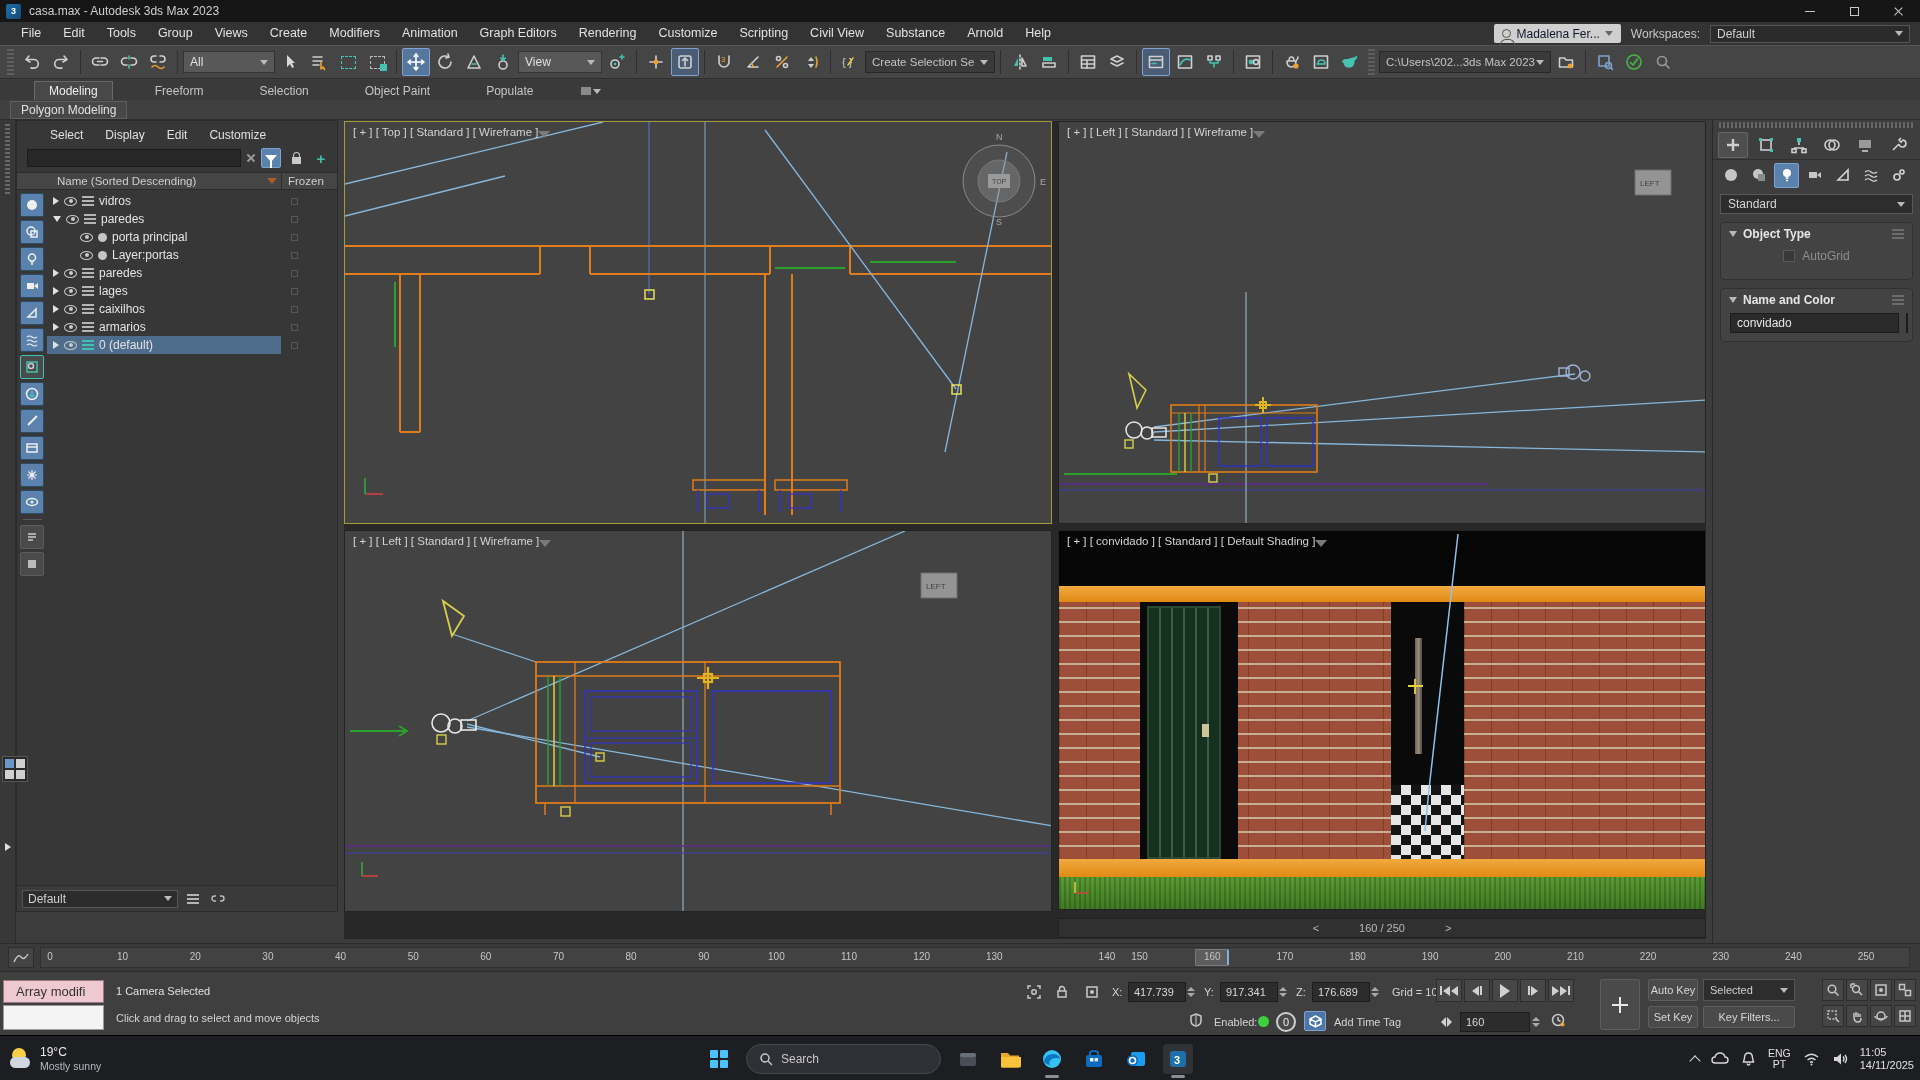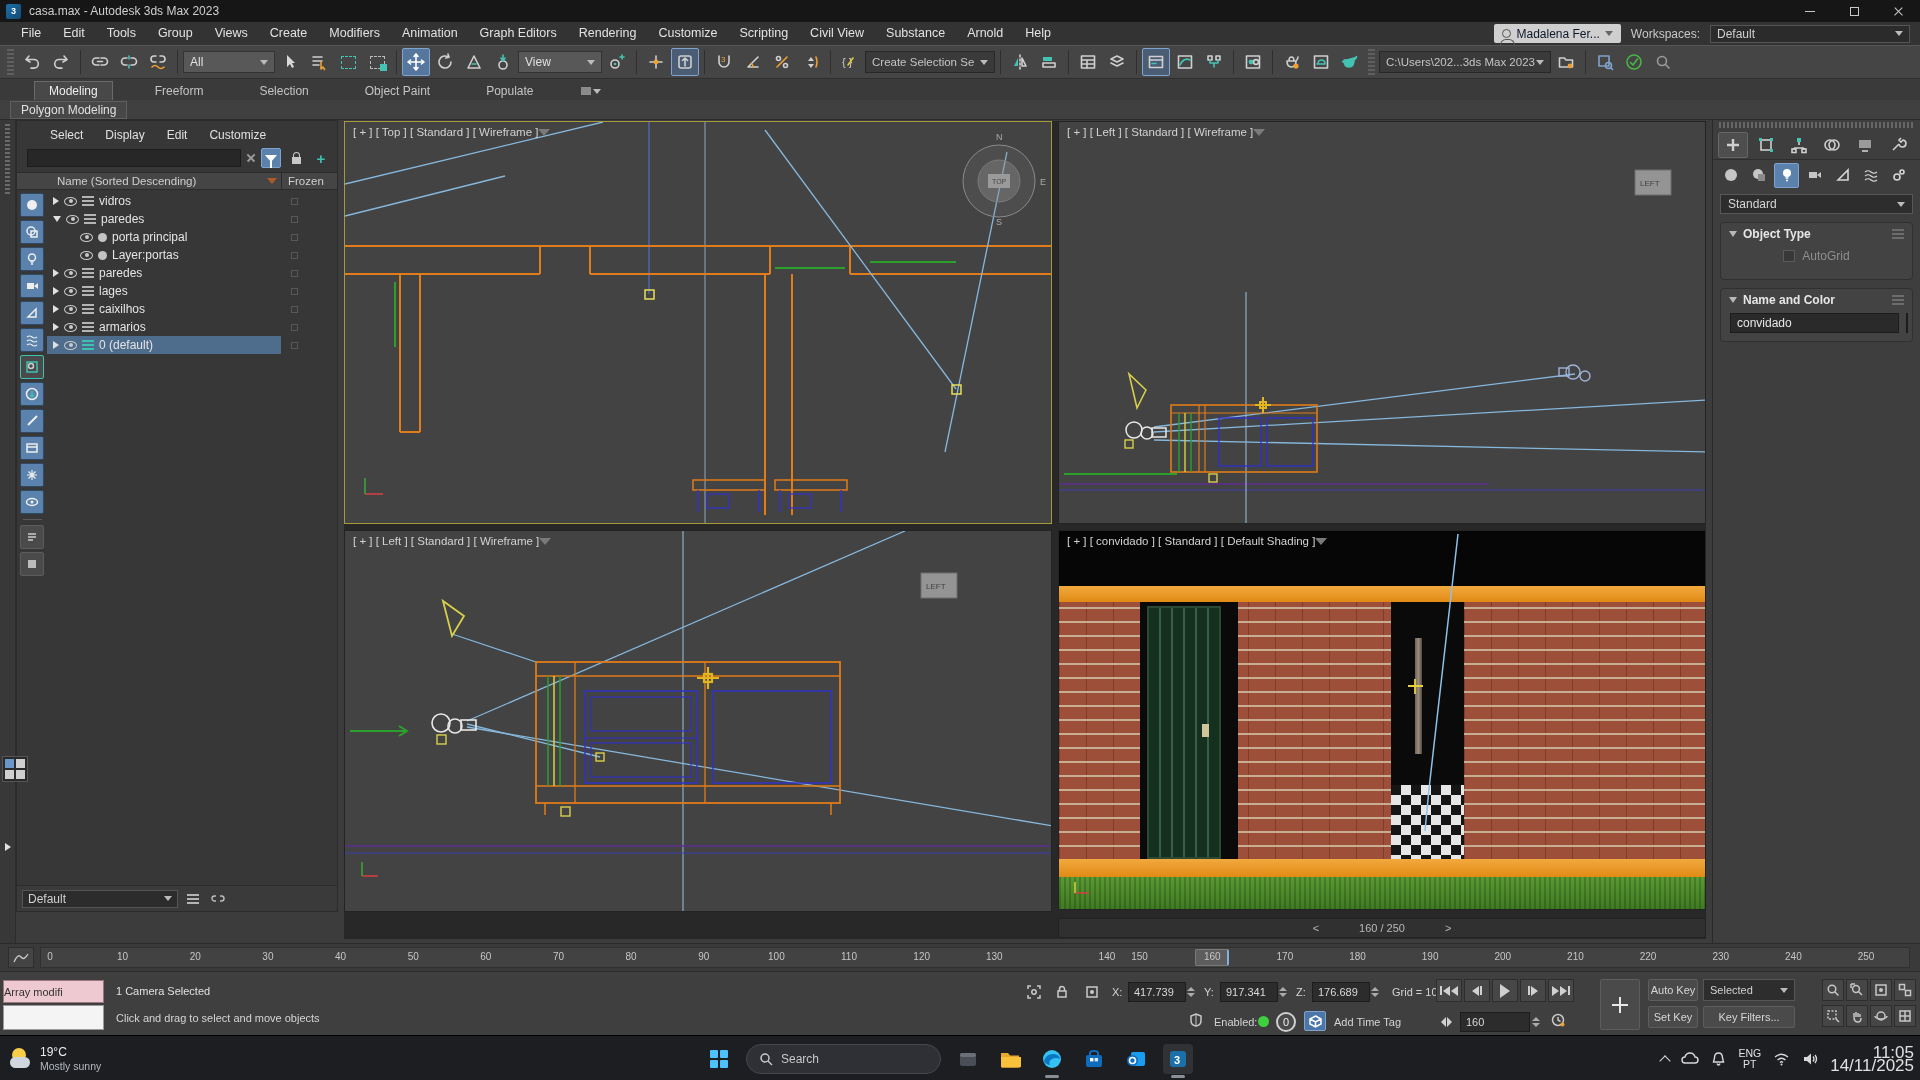--- a/index.html
+++ b/index.html
@@ -100,21 +100,21 @@
   .i-layers.teal{background:repeating-linear-gradient(0deg,#3fc0b0 0 2px,transparent 2px 4px)}
   .i-dot{width:9px;height:9px;background:#c4c4c4;border-radius:50%;flex:0 0 auto}
   .indent{width:22px;flex:0 0 auto}
   #se-footer{position:absolute;left:0;bottom:0;width:100%;height:26px;display:flex;align-items:center;gap:5px;padding:0 5px;background:#3a3a3a;border-top:1px solid #2b2b2b}
   #se-footer .dd{width:156px;height:18px;background:#2c2c2c;border:1px solid #555;display:flex;align-items:center;justify-content:space-between;padding:0 5px;color:#cfcfcf}
 
   
   #viewports{position:absolute;left:344px;top:121px;width:1362px;height:818px;background:#282828}
   .vp{position:absolute;background:#434343;border:1px solid #232323;overflow:hidden}
   .vp.active{border:1px solid #a79a3b}
-  .vp-label{position:absolute;left:8px;top:4px;font-size:11.5px;color:#d2d2d2;z-index:4;display:flex;gap:0;align-items:center}
+  .vp-label{position:absolute;left:8px;top:4px;font-size:11.5px;color:#d2d2d2;z-index:4;display:flex;gap:0;align-items:flex-end}
   .vfun{width:0;height:0;border-left:6px solid transparent;border-right:6px solid transparent;border-top:7px solid #7a7a7a}
   #vp-tl{left:0;top:0;width:708px;height:403px}
   #vp-tr{left:714px;top:0;width:648px;height:403px}
   #vp-bl{left:0;top:409px;width:708px;height:382px}
   #vp-br{left:714px;top:409px;width:648px;height:380px;background:#000}
   #scrubber{position:absolute;left:714px;top:797px;width:648px;height:20px;background:#303030;border:1px solid #222;display:flex;align-items:center;justify-content:center;gap:40px;color:#b8b8b8;font-size:11px}
 
   
   .cam{position:absolute;inset:0;background:#060606}
   .band{position:absolute;left:0;width:100%;background:linear-gradient(#f2a93e,#e08a14)}
@@ -152,21 +152,21 @@
 
   
   #trackbar{position:absolute;left:0;top:943px;width:1920px;height:28px;background:#3a3a3a;border-top:1px solid #2b2b2b}
   #tb-toggle{position:absolute;left:8px;top:3px;width:26px;height:21px;background:#444;border:1px solid #2d2d2d;display:flex;align-items:center;justify-content:center}
   #ruler{position:absolute;left:40px;top:3px;width:1870px;height:21px;background:#424242;border:1px solid #303030}
   .tick{position:absolute;top:3px;transform:translateX(-50%);font-size:10px;color:#c6c6c6}
   #time-slider{position:absolute;top:1px;height:17px;width:34px;background:#5d5d5d;border:1px solid #7a7a7a;border-radius:2px;border-right:2px solid #7fb2e0}
 
   
   #statusbar{position:absolute;left:0;top:971px;width:1920px;height:64px;background:#3f3f3f;border-top:1px solid #2a2a2a;font-size:11px}
-  #listener-pink{position:absolute;left:3px;top:8px;width:101px;height:23px;background:#eec9d2;border:1px solid #9b7880;color:#333;display:flex;align-items:center;padding:0 0;font-size:11px}
+  #listener-pink{position:absolute;left:3px;top:8px;width:101px;height:23px;background:#eec9d2;border:1px solid #9b7880;color:#333;display:flex;align-items:center;padding:0 12px;font-size:13px}
   #listener-white{position:absolute;left:3px;top:33px;width:101px;height:25px;background:#f4f4f4;border:1px solid #9b9b9b}
   #sel-status{position:absolute;left:116px;top:13px;color:#e0e0e0}
   #prompt{position:absolute;left:116px;top:40px;color:#d4d4d4}
   .sb-icon{position:absolute;width:24px;height:24px;display:flex;align-items:center;justify-content:center;border-radius:2px}
   .sb-icon svg{stroke:#c9c9c9;fill:none;stroke-width:1.5}
   .coord-lab{position:absolute;top:14px;color:#d4d4d4}
   .coord-field{position:absolute;top:10px;width:58px;height:20px;background:#2c2c2c;border:1px solid #1d1d1d;color:#d8d8d8;display:flex;align-items:center;padding:0 5px}
   .spin{position:absolute;top:10px;width:10px;height:20px;display:flex;flex-direction:column;justify-content:center;gap:2px}
   .spin i{width:0;height:0;border-left:4px solid transparent;border-right:4px solid transparent;display:block}
   .spin .u{border-bottom:4px solid #aaa}.spin .d{border-top:4px solid #aaa}
@@ -189,21 +189,21 @@
   #sun::after{content:"";position:absolute;left:0;top:9px;width:20px;height:11px;border-radius:8px;background:#cfd6dd}
   #tb-center{position:absolute;left:704px;top:0;height:45px;display:flex;align-items:center;gap:12px}
   .tb-app{width:30px;height:30px;display:flex;align-items:center;justify-content:center;border-radius:4px;position:relative}
   .tb-app.running::after{content:"";position:absolute;bottom:-4px;left:50%;width:14px;height:3px;margin-left:-7px;border-radius:2px;background:#8a8f98}
   .tb-app.active{background:rgba(255,255,255,.09)}
   #win-logo{display:grid;grid-template-columns:1fr 1fr;grid-template-rows:1fr 1fr;gap:2px;width:18px;height:18px}
   #win-logo b{background:#4cc2ff;border-radius:1px}
   #search-pill{width:195px;height:30px;border-radius:15px;background:#2e3036;border:1px solid #45474d;display:flex;align-items:center;gap:8px;padding:0 12px;color:#c8c8c8}
   #tb-tray{position:absolute;right:6px;top:0;height:45px;display:flex;align-items:center;gap:12px}
   #lang{display:flex;flex-direction:column;align-items:center;font-size:10.5px;line-height:11px;color:#e0e0e0}
-  #clock{display:flex;flex-direction:column;align-items:flex-end;font-size:17px;line-height:13px;color:#e0e0e0}
+  #clock{display:flex;flex-direction:column;font-size:11px;line-height:13px;color:#e0e0e0}
   .tray-icon svg{stroke:#d8d8d8;fill:none;stroke-width:1.4}
   .chev-up{width:8px;height:8px;border-left:1.6px solid #d8d8d8;border-top:1.6px solid #d8d8d8;transform:rotate(45deg);margin-top:4px}
 </style>
 </head>
 <body>
 
 <div id="titlebar">
   <div id="app-icon">3</div>
   <span id="win-title">casa.max - Autodesk 3ds Max 2023</span>
   <div id="win-controls">

